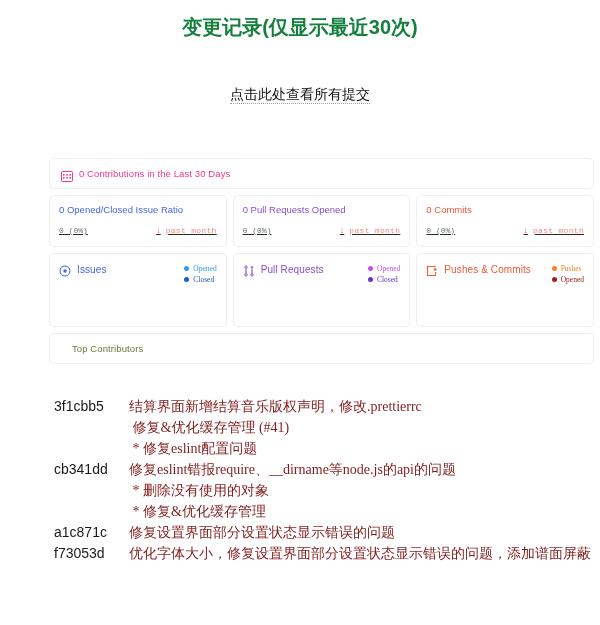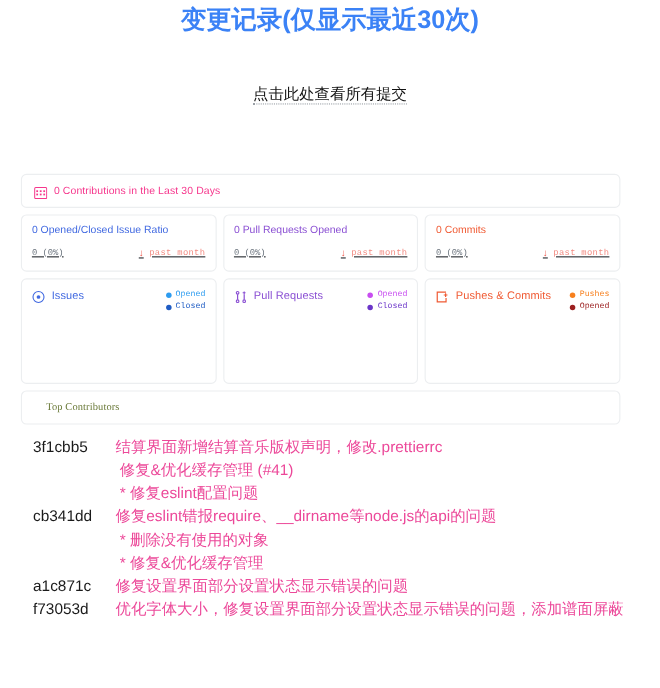--- a/index.html
+++ b/index.html
@@ -11,43 +11,43 @@
     overflow: hidden;
   }
   body {
     font-family: "Liberation Sans", "DejaVu Sans", sans-serif;
     color: #24292e;
   }
 
   
   .page-title {
     text-align: center;
-    font-size: 23px;
+    font-size: 20px;
     font-weight: bold;
-    color: #3b82f6;
-    margin: 2px 0 0 0;
+    color: #15803d;
+    margin: 14px 0 0 0;
     letter-spacing: 0px;
   }
   .link-row {
     text-align: center;
     margin-top: 44px;
   }
   .all-commits-link {
     font-size: 14px;
     color: #111111;
     text-decoration: none;
     border-bottom: 1px dotted #9aa0a6;
     padding-bottom: 1px;
     cursor: pointer;
   }
 
   
   .stats-widget {
     position: absolute;
-    left: 19px;
+    left: 49px;
     top: 158px;
     width: 545px;
   }
   .card {
     background: #ffffff;
     border: 1px solid #eceef0;
     border-radius: 5px;
     box-sizing: border-box;
   }
   .contrib-bar {
@@ -114,21 +114,21 @@
     line-height: 9px;
   }
   .trend-label {
     font-family: "Liberation Mono", "DejaVu Sans Mono", monospace;
     font-size: 8px;
     color: #f28b82;
     letter-spacing: 0.3px;
   }
 
   .graph-card {
-    height: 96px;
+    height: 74px;
     padding: 9px 9px 0 9px;
     display: flex;
     justify-content: space-between;
     align-items: flex-start;
   }
   .graph-head {
     display: flex;
     align-items: center;
     gap: 6px;
   }
@@ -154,65 +154,66 @@
     line-height: 11px;
   }
   .legend-dot {
     width: 5px;
     height: 5px;
     border-radius: 50%;
     display: inline-block;
     flex: 0 0 auto;
   }
   .legend-label {
-    font-family: Liberation Mono, monospace;
+    font-family: Liberation Serif, serif;
     font-size: 7.5px;
   }
 
   .contrib-card {
     height: 31px;
     display: flex;
     align-items: center;
     padding-left: 22px;
     margin-top: 6px;
   }
   .contrib-card-text {
     font-size: 9.5px;
     color: #6b7a3a;
     letter-spacing: 0.1px;
-    font-family: Liberation Serif, serif;
   }
 
   
   .commit-log {
     position: absolute;
     left: 0;
     top: 396px;
     width: 600px;
   }
   .commit-row {
     display: flex;
     align-items: flex-start;
     line-height: 21px;
+    padding-left: 24px;
   }
   .commit-hash {
     width: 105px;
     flex: 0 0 105px;
     padding-left: 30px;
     box-sizing: border-box;
     font-size: 14px;
     color: #1a1a1a;
     white-space: nowrap;
   }
   .commit-msg {
     flex: 1 1 auto;
     font-size: 14px;
-    color: #ec4899;
+    color: #7f1d1d;
     white-space: pre;
     overflow: hidden;
+    font-family: Liberation Serif, serif;
   }
 </style>
 </head>
 <body>
 
 <div class="page-title">变更记录(仅显示最近30次)</div>
 
 <div class="link-row">
   <span class="all-commits-link">点击此处查看所有提交</span>
 </div>

